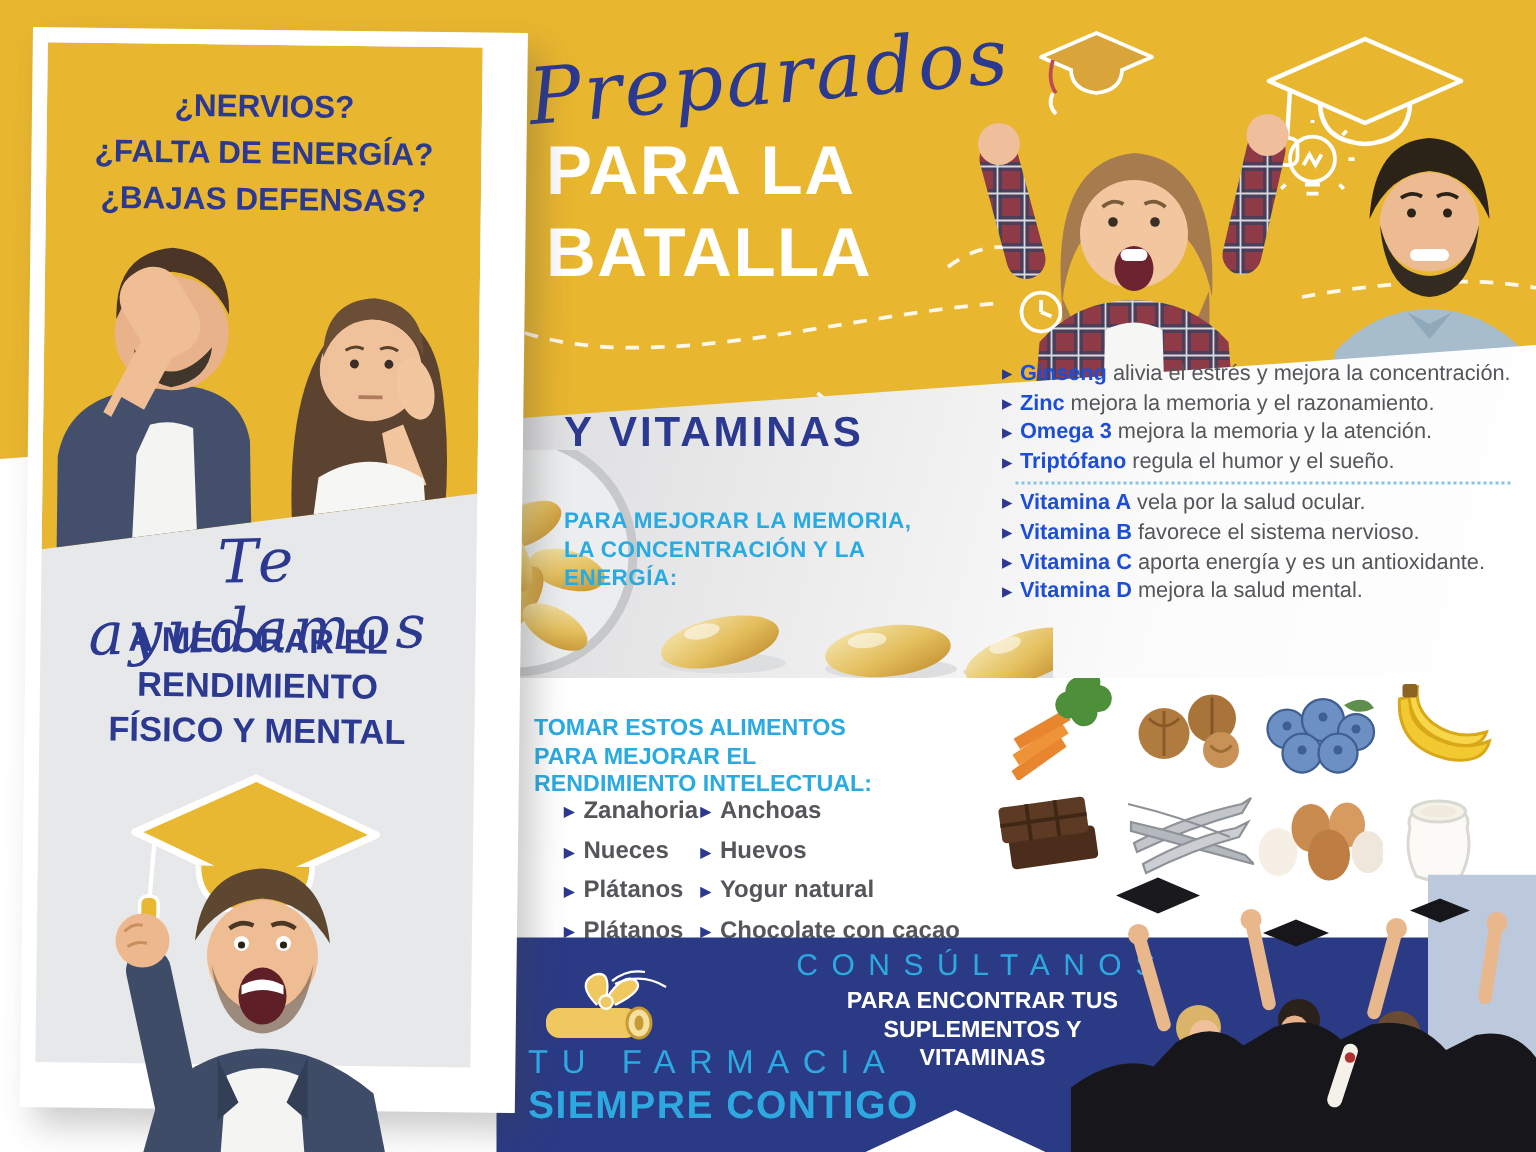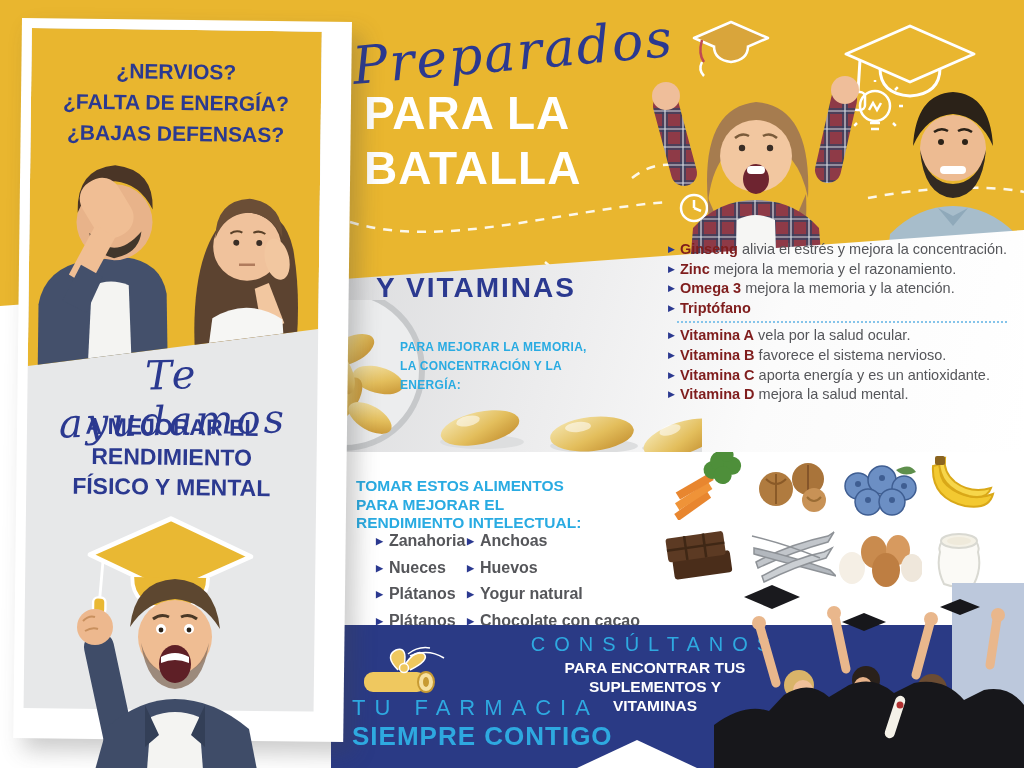--- a/index.html
+++ b/index.html
@@ -29,26 +29,26 @@
         letter-spacing:3px;}
   #claim{position:absolute;left:0;top:382px;width:290px;text-align:center;color:#2B3990;
         font-weight:bold;font-size:23px;line-height:30px;}
 
   
   #supp-band{left:330px;top:0;width:694px;height:452px;z-index:1;
         background:linear-gradient(105deg,#d7d8da 0%,#ececed 38%,#fbfbfb 66%,#ffffff 100%);
         clip-path:polygon(0 280px,694px 230px,694px 452px,0 452px);}
   #supp-title{left:376px;top:272px;color:#2B3990;font-weight:bold;font-size:28px;
         line-height:32px;letter-spacing:2px;z-index:2;}
-  #supp-sub{left:376px;top:338px;color:#29ABE2;font-weight:bold;font-size:12px;
-        line-height:19px;z-index:2;letter-spacing:.3px;margin-left:24px;}
+  #supp-sub{left:376px;top:338px;color:#29ABE2;font-weight:bold;font-size:15px;
+        line-height:19px;z-index:2;letter-spacing:.3px;}
   #supp-list{left:668px;top:240px;width:354px;z-index:2;}
   .li{display:flex;align-items:flex-start;font-size:14.5px;line-height:19.6px;color:#55565A;}
   .li .b{color:#2B3990;font-size:9px;line-height:19.6px;margin-right:5px;}
-  .li .t{font-weight:bold;color:#7f1d1d;margin-right:4px;white-space:nowrap;}
+  .li .t{font-weight:bold;color:#1d4ed8;margin-right:4px;white-space:nowrap;}
   #supp-div{width:330px;border-top:2px dotted #85C4EA;margin:3px 0 3px 9px;}
 
   
   #foods-title{left:376px;top:447px;color:#2B3990;font-weight:bold;font-size:26px;
         letter-spacing:2px;z-index:2;}
   #foods-sub{left:356px;top:477px;color:#29ABE2;font-weight:bold;font-size:15.5px;
         line-height:18.5px;z-index:2;}
   .food-col{top:528px;z-index:2;}
   #food-col1{left:376px;} #food-col2{left:467px;}
   .fli{display:flex;font-weight:bold;font-size:16px;line-height:26.5px;color:#55565A;}
@@ -212,20 +212,21 @@
         <span>mejora la memoria y el razonamiento.</span>
       </div>
     <div class="li">
         <span class="b">▶</span>
         <span class="t">Omega 3</span>
         <span>mejora la memoria y la atención.</span>
       </div>
     <div class="li">
         <span class="b">▶</span>
         <span class="t">Triptófano</span>
+        <span>regula el humor y el sueño.</span>
       </div>
     <div id="supp-div"></div>
     <div class="li">
         <span class="b">▶</span>
         <span class="t">Vitamina A</span>
         <span>vela por la salud ocular.</span>
       </div>
     <div class="li">
         <span class="b">▶</span>
         <span class="t">Vitamina B</span>

